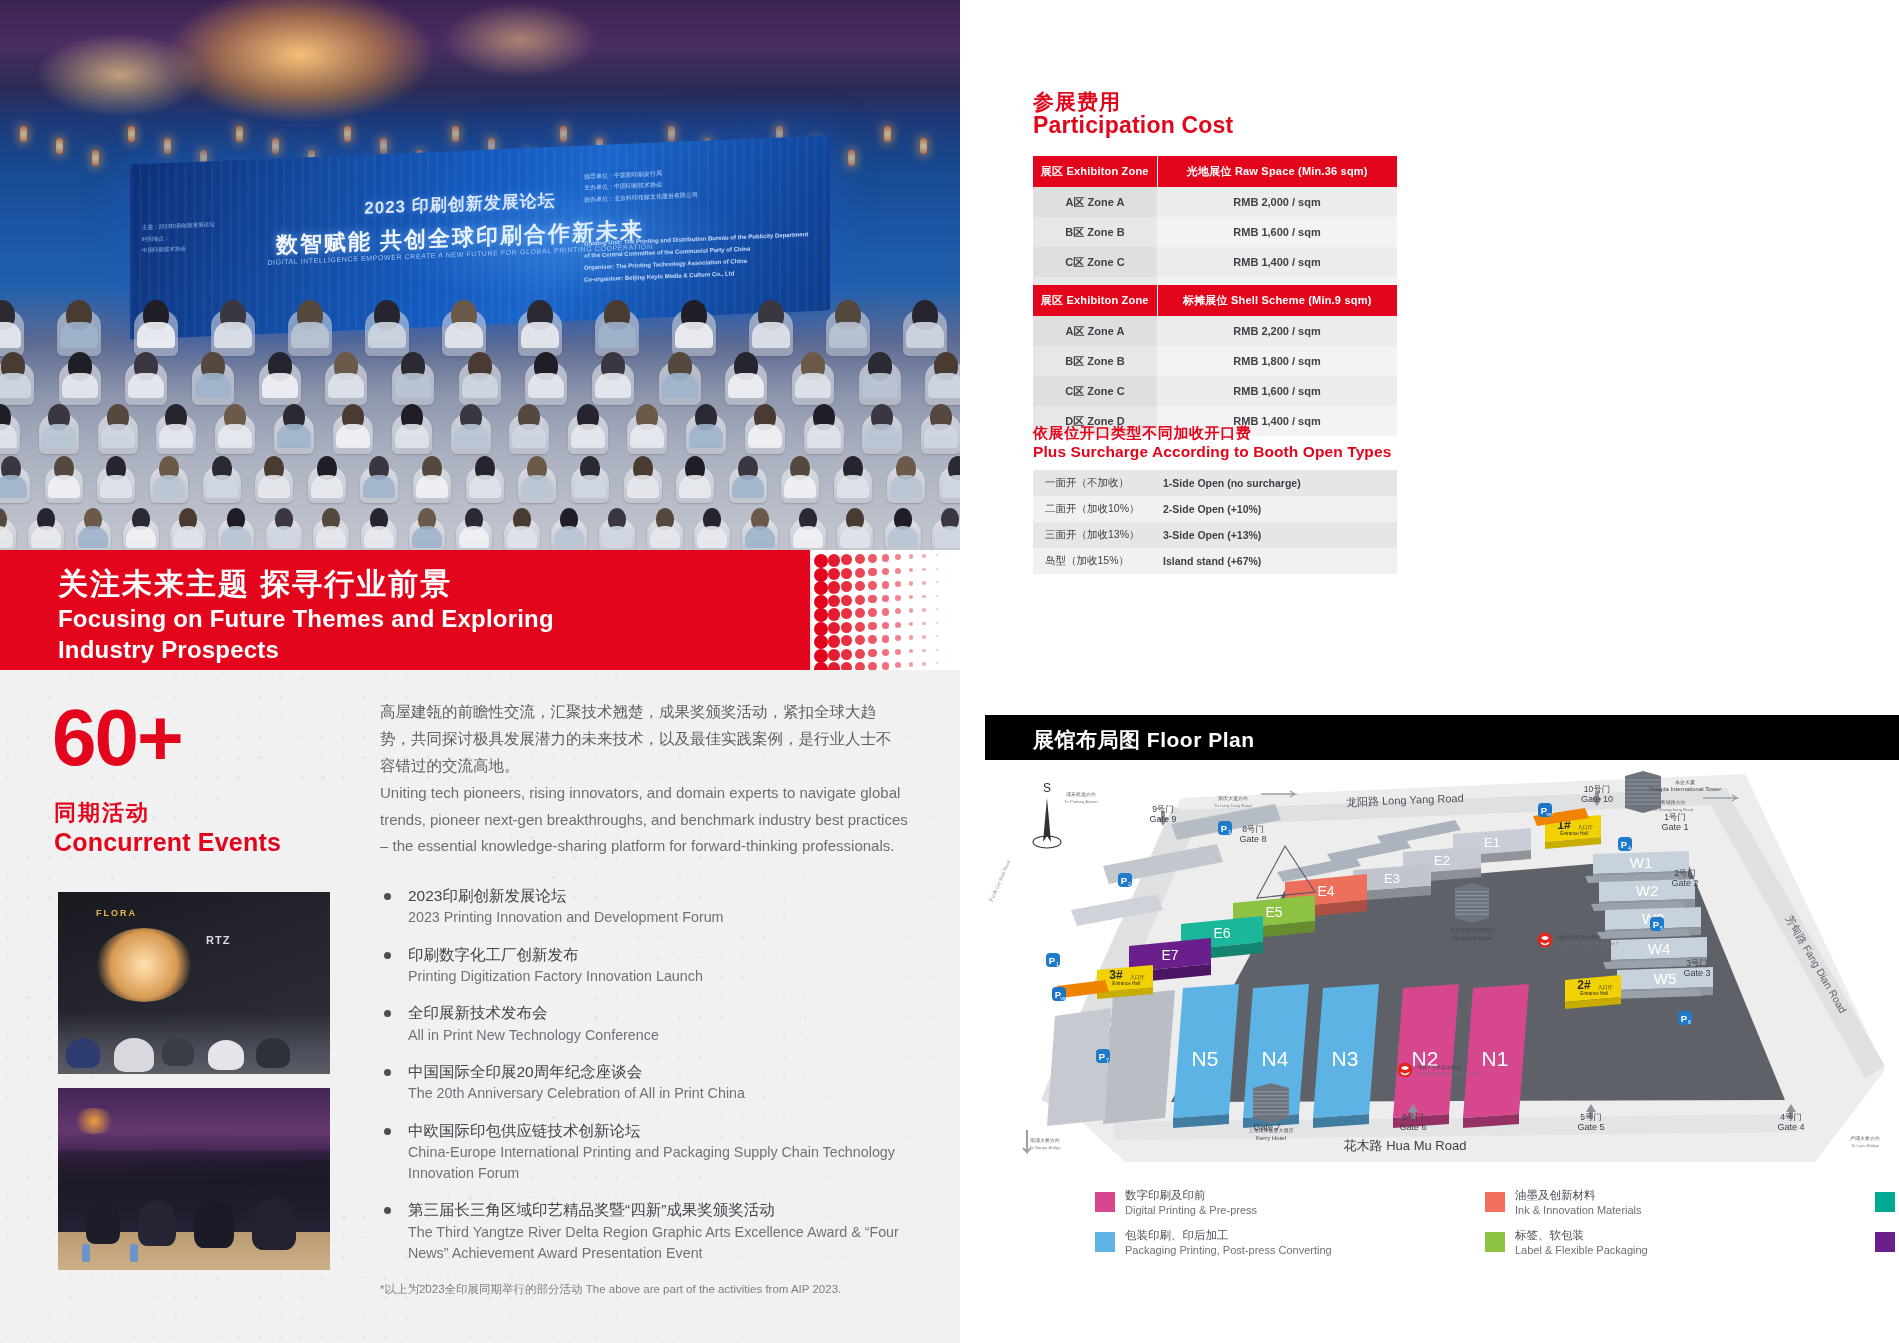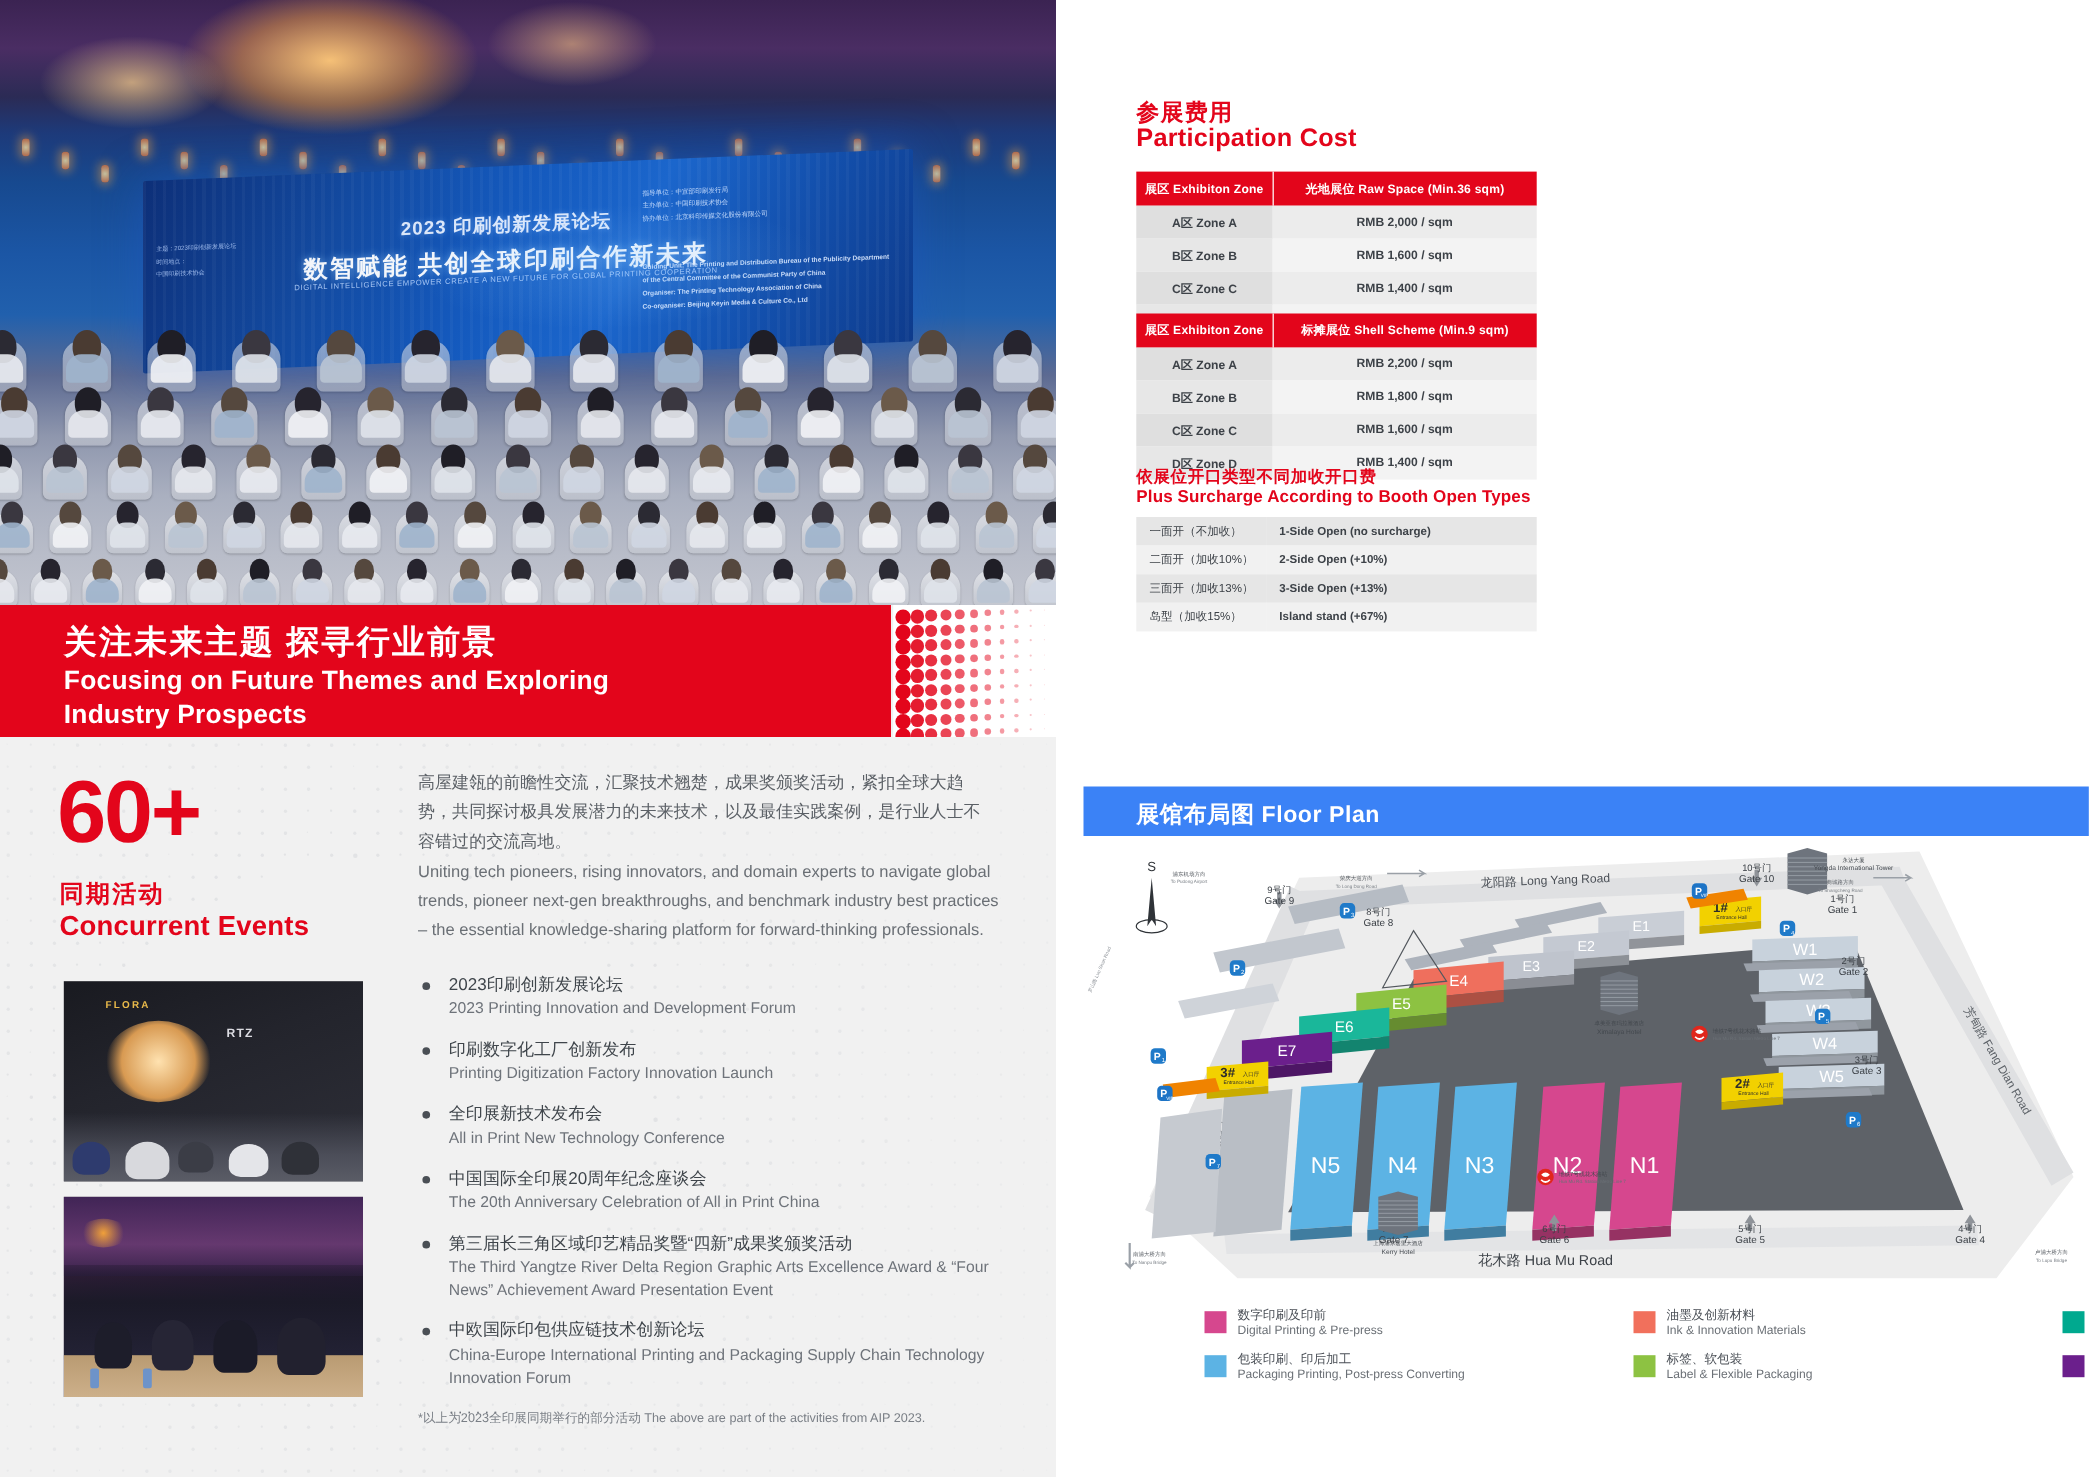--- a/index.html
+++ b/index.html
@@ -122,21 +122,21 @@
   .surcharge-cn { position:absolute; left:48px; top:424px; color:#e3051b; font-size:15px; font-weight:bold; letter-spacing:.6px;}
   .surcharge-en { position:absolute; left:48px; top:443px; color:#e3051b; font-size:15.5px; font-weight:bold; letter-spacing:.1px;}
   table.surch { position:absolute; left:48px; top:470px; width:364px; border-collapse:collapse; table-layout:fixed; }
   table.surch td { font-size:10.5px; color:#3d4248; padding:6px 4px; }
   table.surch td.s1 { width:118px; padding-left:12px; }
   table.surch td.s2 { font-weight:bold; padding-left:12px; }
   table.surch tr:nth-child(odd) td { background:#e6e6e6; }
   table.surch tr:nth-child(even) td { background:#f1f1f1; }
 
   
-  .fp-header { position:absolute; left:0; top:715px; width:914px; height:45px; background:#3b82f6; }
+  .fp-header { position:absolute; left:0; top:715px; width:914px; height:45px; background:#000000; }
   .fp-header span { position:absolute; left:48px; top:11px; color:#fff; font-size:21px; font-weight:bold; letter-spacing:.5px;}
   .fp-map { position:absolute; left:0px; top:770px; width:914px; height:400px; background:#fff; }
   .legend { position:absolute; left:110px; top:1190px; width:800px; }
   .legend-row { position:relative; height:40px; }
   .legend-item { position:absolute; }
   .lg-sw { position:absolute; left:0; top:2px; width:20px; height:20px; }
   .lg-cn { position:absolute; left:30px; top:-2px; color:#4b5057; font-size:11.5px; white-space:nowrap; }
   .lg-en { position:absolute; left:30px; top:14px; color:#6b7076; font-size:11px; white-space:nowrap; }
 </style>
 </head>
@@ -1748,26 +1748,26 @@
           </div>
           <div class="bullet">
             <div class="b-cn">全印展新技术发布会</div>
             <div class="b-en">All in Print New Technology Conference</div>
           </div>
           <div class="bullet">
             <div class="b-cn">中国国际全印展20周年纪念座谈会</div>
             <div class="b-en">The 20th Anniversary Celebration of All in Print China</div>
           </div>
           <div class="bullet">
+            <div class="b-cn">中欧国际印包供应链技术创新论坛</div>
+            <div class="b-en">China-Europe International Printing and Packaging Supply Chain Technology Innovation Forum</div>
+          </div>
+          <div class="bullet">
             <div class="b-cn">第三届长三角区域印艺精品奖暨“四新”成果奖颁奖活动</div>
             <div class="b-en">The Third Yangtze River Delta Region Graphic Arts Excellence Award &amp; “Four News” Achievement Award Presentation Event</div>
-          </div>
-          <div class="bullet">
-            <div class="b-cn">中欧国际印包供应链技术创新论坛</div>
-            <div class="b-en">China-Europe International Printing and Packaging Supply Chain Technology Innovation Forum</div>
           </div>
           <div class="ellipsis-line">······</div>
         </div>
       <div class="footnote">*以上为2023全印展同期举行的部分活动 The above are part of the activities from AIP 2023.</div>
 
       <div class="photo-a">
         <div class="ph-glow" style="left:38px;top:36px;width:96px;height:74px;background:radial-gradient(circle,#ffe2b0,#d89a52 55%,rgba(180,120,60,0) 78%);"></div>
         <div style="position:absolute;left:38px;top:16px;color:#e8b94a;font-size:9px;font-weight:bold;letter-spacing:2px;">FLORA</div>
         <div style="position:absolute;left:148px;top:42px;color:#dcdce2;font-size:11px;font-weight:bold;letter-spacing:1px;">RTZ</div>
         <div style="position:absolute;left:0;bottom:0;width:100%;height:62px;background:linear-gradient(180deg,rgba(40,42,52,.1),#4b4d58 60%,#5a5c66);"></div>

